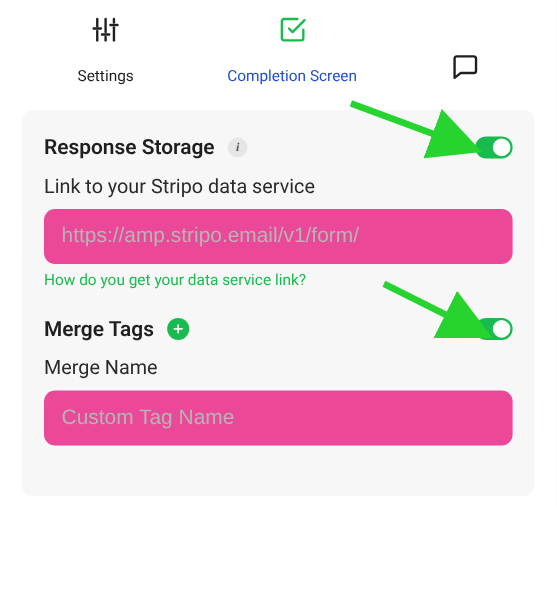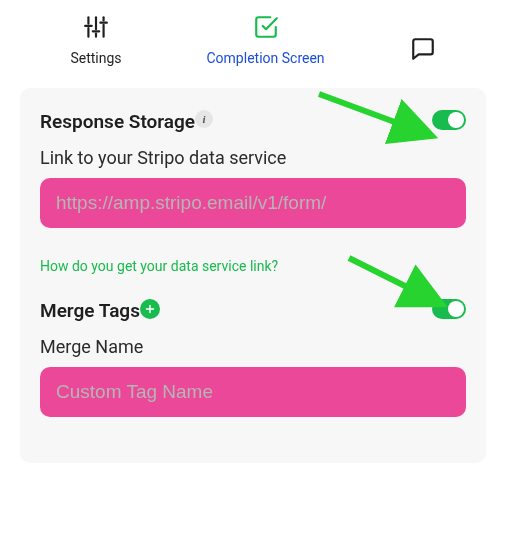--- a/index.html
+++ b/index.html
@@ -16,42 +16,43 @@
   .tabs {
     display: flex;
     justify-content: space-around;
     align-items: flex-end;
     padding: 14px 28px 10px 28px;
   }
   .tab {
     display: flex;
     flex-direction: column;
     align-items: center;
-    gap: 6px;
+    gap: 18px;
     cursor: pointer;
     color: #1f1f1f;
   }
   .tab.active { color: #1d4ed8; }
   .tab-label {
     font-size: 14px;
     font-weight: 400;
   }
   .tab svg { width: 26px; height: 26px; }
 
   
   .panel {
     margin: 12px 20px 0 20px;
     border-radius: 10px;
     background: #f7f7f7;
     padding: 22px 20px 26px 20px;
   }
 
   .section-header {
     display: flex;
-    gap: 0;
+    align-items: center;
+    gap: 12px;
     margin-bottom: 14px;
     position: relative;
   }
   .section-title {
     font-size: 19px;
     font-weight: 600;
     color: #1f1f1f;
   }
   .info-badge {
     width: 18px;
@@ -113,21 +114,21 @@
     border-radius: 10px;
     padding: 14px 16px;
     font-size: 19px;
     color: #1f1f1f;
     outline: none;
   }
   .input::placeholder { color: #b5b5b5; }
 
   .helper-link {
     display: inline-block;
-    margin-top: 30px;
+    margin-top: 7px;
     font-size: 14px;
     color: #18bb4d;
     text-decoration: none;
     cursor: pointer;
   }
 
   .section-spacer { height: 24px; }
   .field-spacer { height: 20px; }
 
   

